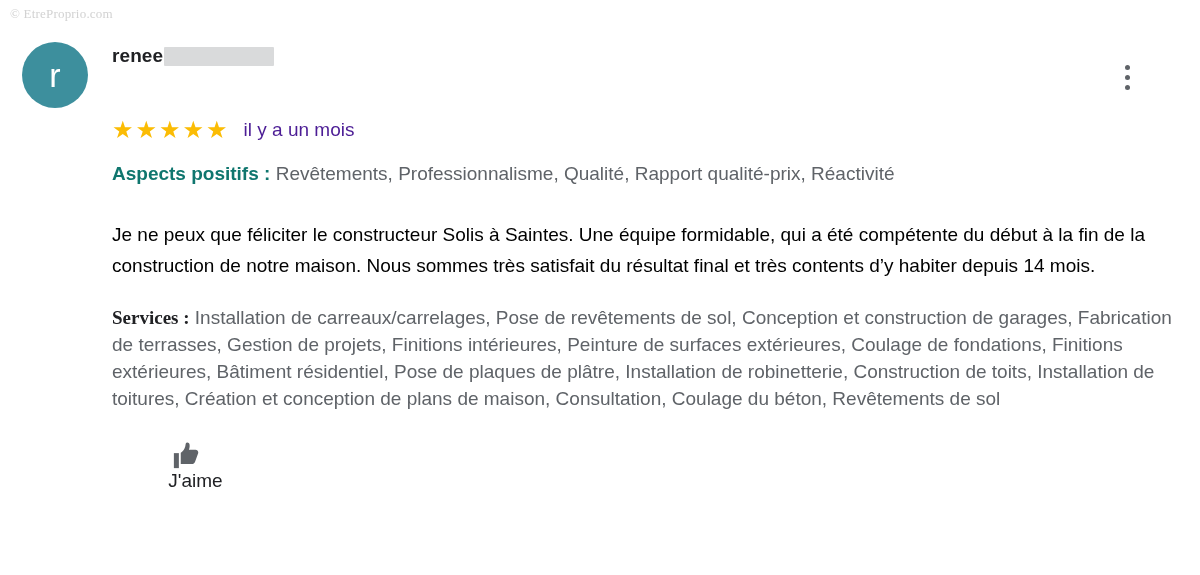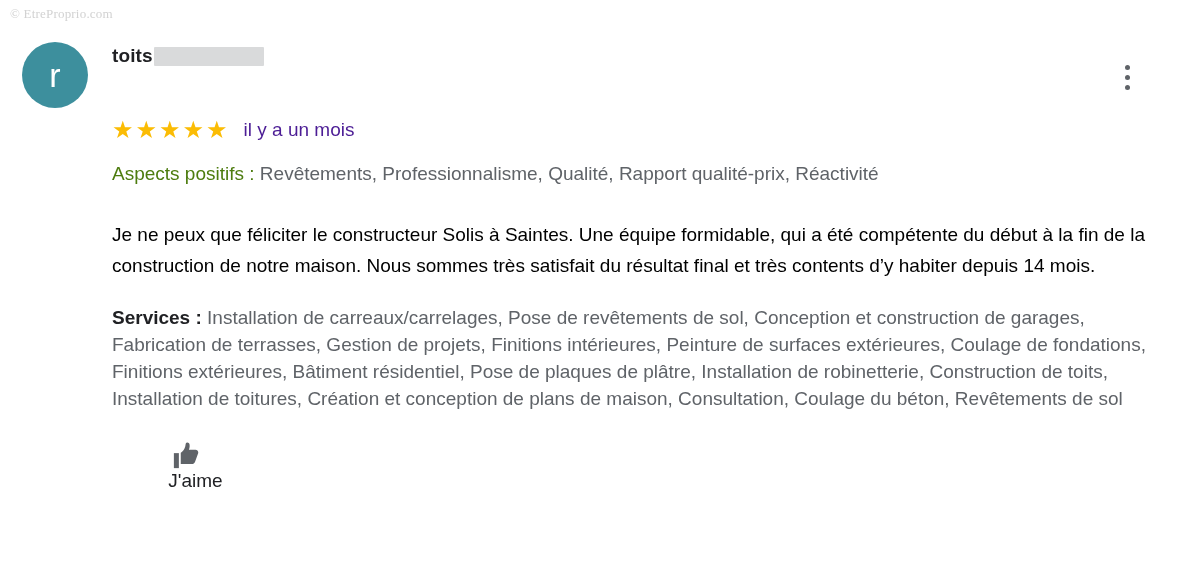--- a/index.html
+++ b/index.html
@@ -135,42 +135,43 @@
     margin-top: 18px;
     width: 1065px;
   }
 
   .aspects-line {
     font-size: 19px;
     line-height: 28px;
     color: #5f6368;
   }
   .aspects-label {
-    font-weight: normal;
-    color: #4d7c0f;
+    font-weight: bold;
+    color: #0f766e;
   }
 
   .review-text {
     margin-top: 31px;
     font-size: 19px;
     line-height: 31px;
     color: #000000;
     width: 1063px;
   }
 
   .services-block {
     margin-top: 23px;
     font-size: 19px;
     line-height: 27px;
     color: #5f6368;
     width: 1060px;
   }
   .services-label {
     font-weight: bold;
     color: #202124;
+    font-family: Liberation Serif, serif;
   }
 
   .visit-line {
     font-size: 19px;
     line-height: 27px;
     color: #5f6368;
     margin-top: 2px;
   }
 
   .like-row {
@@ -199,21 +200,21 @@
 
 <div class="watermark">© EtreProprio.com</div>
 
 <div class="review">
 
   <div class="review-header">
     <div class="avatar">r</div>
 
     <div class="reviewer-block">
       <div class="reviewer-name-row">
-        <span class="reviewer-name">toits</span>
+        <span class="reviewer-name">renee</span>
         <span class="redaction"></span>
       </div>
     </div>
 
     <div class="more-button">
       <span class="dot"></span>
       <span class="dot"></span>
       <span class="dot"></span>
     </div>
   </div>

